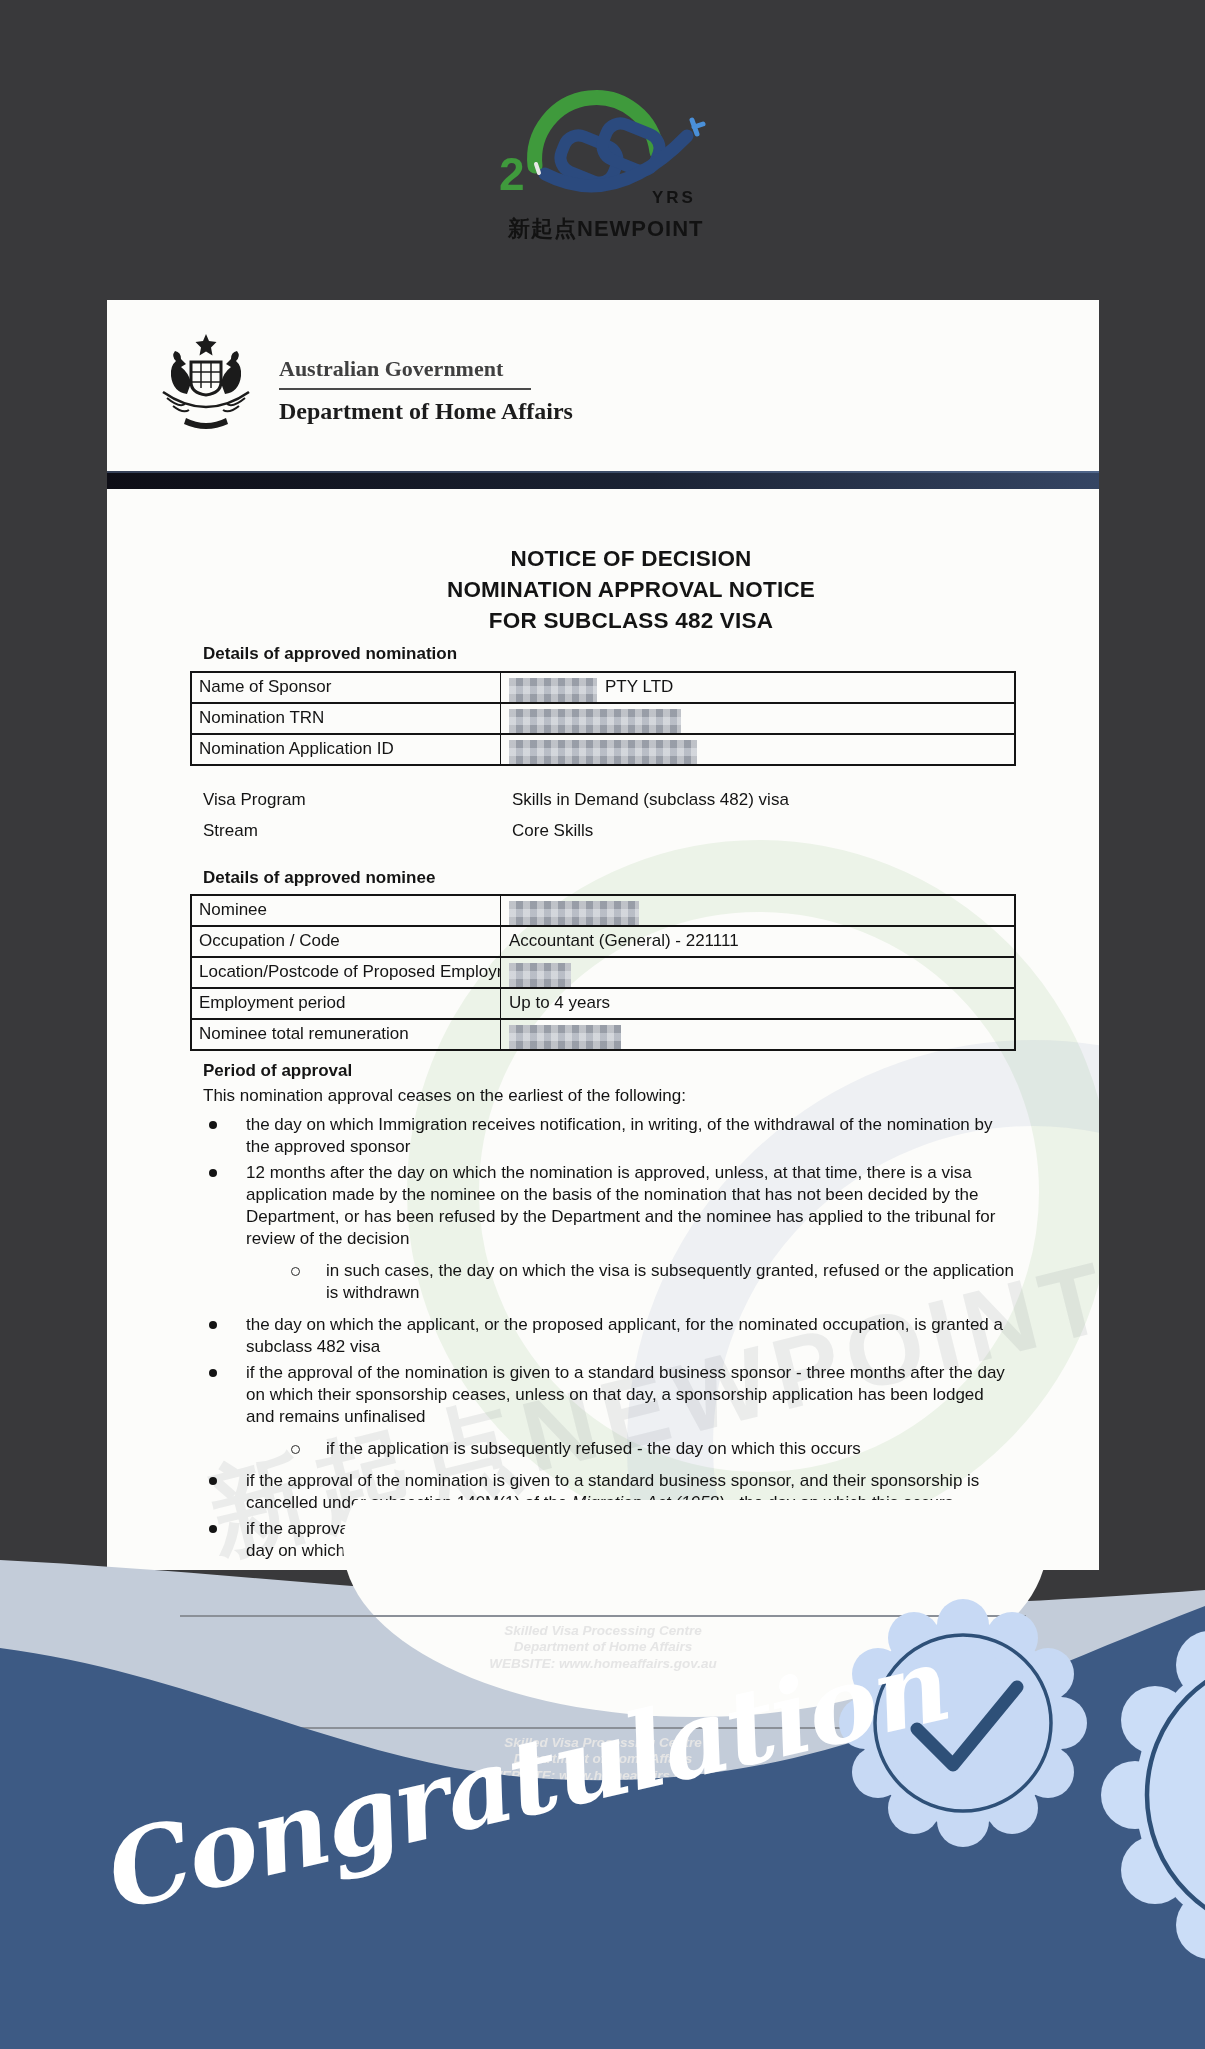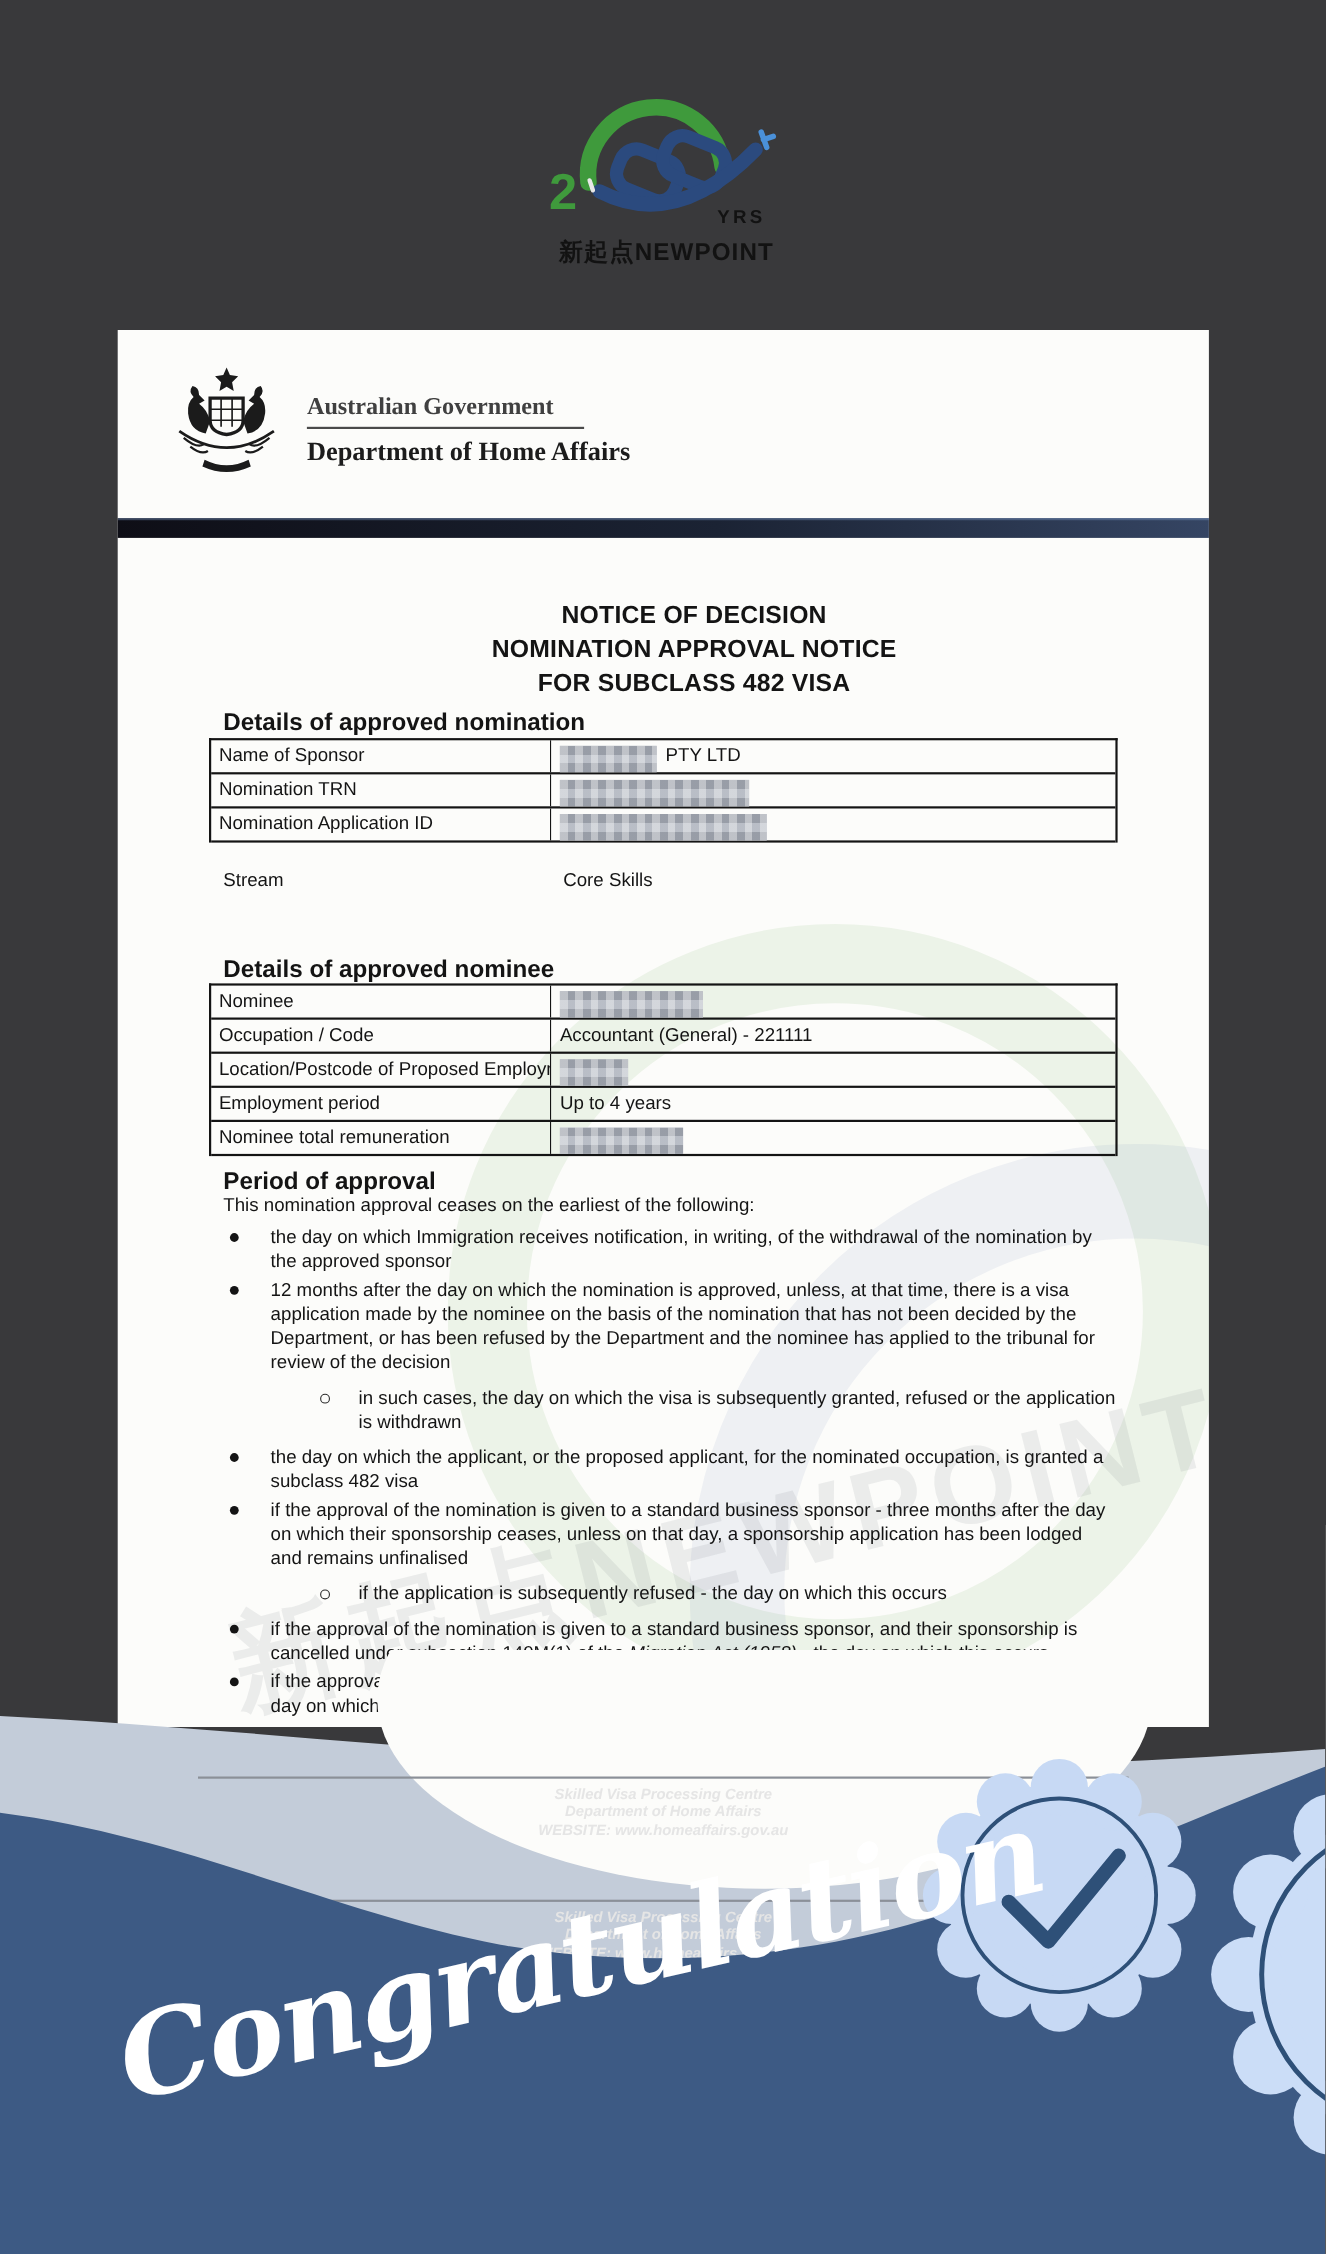--- a/index.html
+++ b/index.html
@@ -33,21 +33,21 @@
   .gov-rule{position:absolute;left:172px;top:88px;width:252px;height:2px;background:#4a4a4a;}
   .gov-dept{position:absolute;left:172px;top:98px;font-family:"Liberation Serif",serif;
             font-weight:700;font-size:24px;color:#1c1c1c;}
   .dark-band{position:absolute;left:0;top:171px;width:100%;height:18px;
              background:linear-gradient(90deg,#0e0e16,#1b2334 55%,#354563);
              box-shadow:inset 0 2px 0 rgba(130,160,210,.35);}
 
   .doc-title{position:absolute;left:0;top:243px;width:100%;text-align:center;
              font-weight:700;font-size:22.5px;line-height:31px;color:#141414;letter-spacing:.2px;margin-left:28px;}
 
-  .sec-h{position:absolute;left:96px;font-weight:700;font-size:22px;color:#141414;}
+  .sec-h{position:absolute;left:96px;font-weight:700;font-size:17px;color:#141414;}
   .h-nomination{top:344px;}
   .h-nominee{top:568px;}
   .h-period{top:761px;}
 
   .doc-table{position:absolute;left:83px;width:822px;border:2px solid #141414;border-bottom:none;
              background:transparent;}
   .tbl-nomination{top:371px;}
   .tbl-nominee{top:594px;}
   .t-row{display:flex;height:29px;border-bottom:2px solid #141414;}
   .t-label{width:295px;border-right:1.5px solid #141414;padding:4px 6px 0 7px;
@@ -150,20 +150,24 @@
           <div class="t-label">Nomination TRN</div>
           <div class="t-value"><span class="pixelated" style="width: 172px;"></span></div>
         </div>
         <div class="t-row">
           <div class="t-label">Nomination Application ID</div>
           <div class="t-value"><span class="pixelated" style="width: 188px;"></span></div>
         </div>
       </div>
 
     <div class="program">
+        <div class="t-row">
+          <div class="t-label">Visa Program</div>
+          <div class="t-value"><span>Skills in Demand (subclass 482) visa</span></div>
+        </div>
         <div class="t-row">
           <div class="t-label">Stream</div>
           <div class="t-value"><span>Core Skills</span></div>
         </div>
       </div>
 
     <div class="sec-h h-nominee">Details of approved nominee</div>
     <div class="doc-table tbl-nominee">
         <div class="t-row">
           <div class="t-label">Nominee</div>

